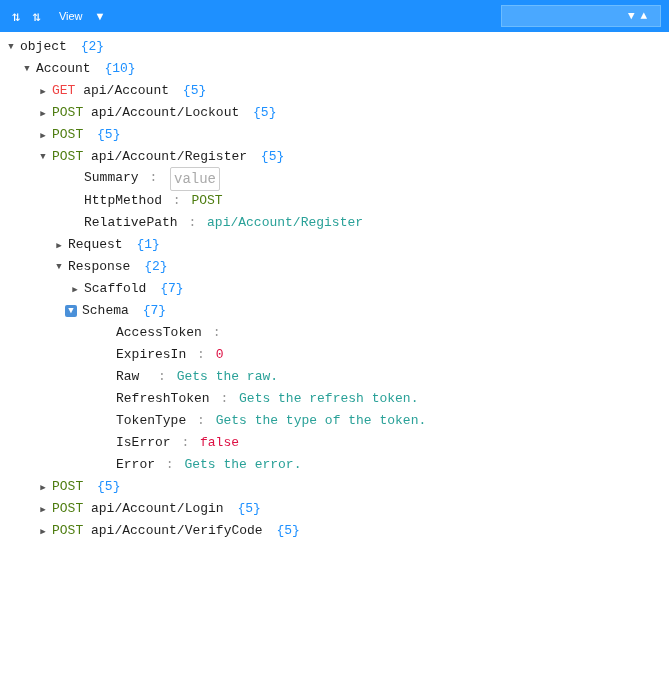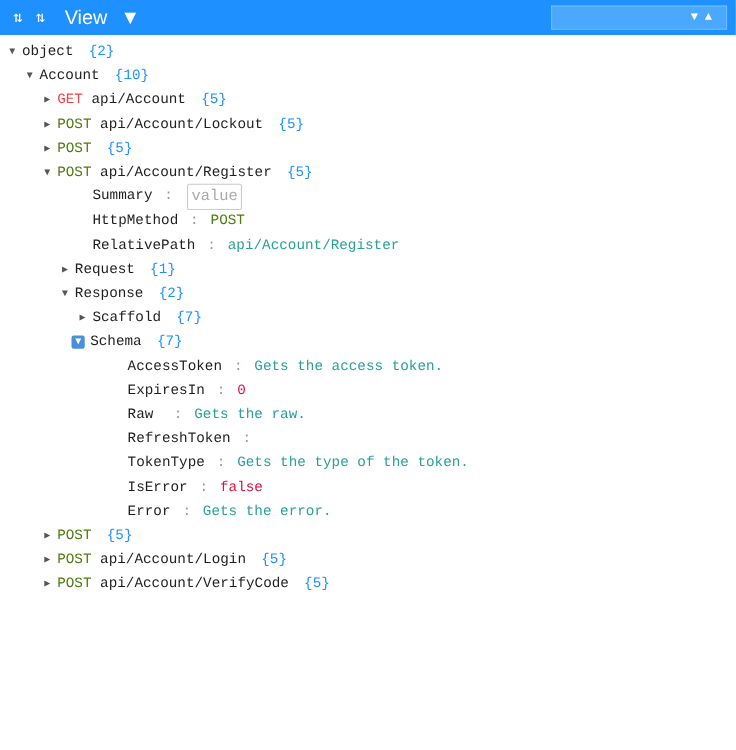--- a/index.html
+++ b/index.html
@@ -32,21 +32,21 @@
       font-size: 14px;
       cursor: pointer;
       padding: 2px 4px;
       user-select: none;
     }
     .view-btn {
       display: flex;
       align-items: center;
       gap: 12px;
       color: #fff;
-      font-size: 18px;
+      font-size: 11px;
       font-family: Arial, sans-serif;
       cursor: pointer;
       padding: 2px 6px;
       border-radius: 3px;
     }
     .search-box {
       margin-left: auto;
       display: flex;
       align-items: center;
       background: #4aa8ff;
@@ -303,21 +303,20 @@
       <span class="count">{7}</span>
     </span>
   </div>
 
   <div class="tree-node">
     <span class="indent" style="width:100px"></span>
     <span class="toggle-placeholder"></span>
     <span class="node-line">
       <span class="key">AccessToken</span>
       <span class="separator">&nbsp;:&nbsp;</span>
-      <span class="val-green">Gets the access token.</span>
     </span>
   </div>
 
   <div class="tree-node">
     <span class="indent" style="width:100px"></span>
     <span class="toggle-placeholder"></span>
     <span class="node-line">
       <span class="key">ExpiresIn</span>
       <span class="separator">&nbsp;:&nbsp;</span>
       <span class="val-number">0</span>
@@ -334,20 +333,21 @@
       <span class="val-green">Gets the raw.</span>
     </span>
   </div>
 
   <div class="tree-node">
     <span class="indent" style="width:100px"></span>
     <span class="toggle-placeholder"></span>
     <span class="node-line">
       <span class="key">RefreshToken</span>
       <span class="separator">&nbsp;:&nbsp;</span>
+      <span class="val-green">Gets the refresh token.</span>
     </span>
   </div>
 
   <div class="tree-node">
     <span class="indent" style="width:100px"></span>
     <span class="toggle-placeholder"></span>
     <span class="node-line">
       <span class="key">TokenType</span>
       <span class="separator">&nbsp;:&nbsp;</span>
       <span class="val-green">Gets the type of the token.</span>

